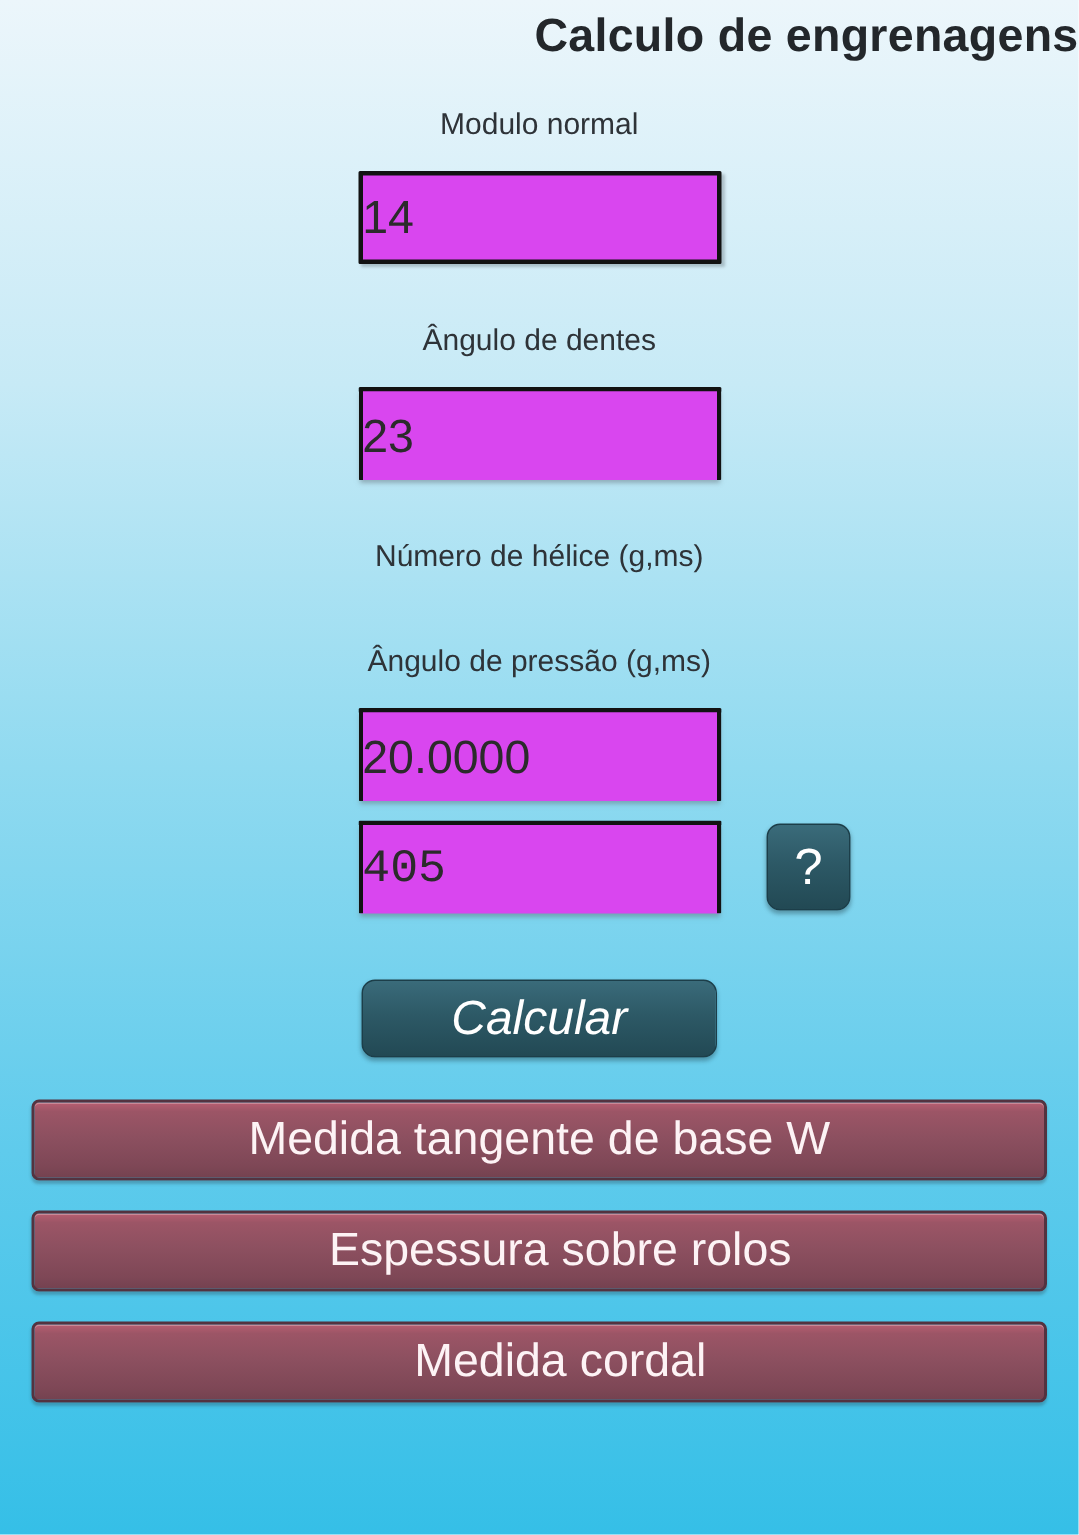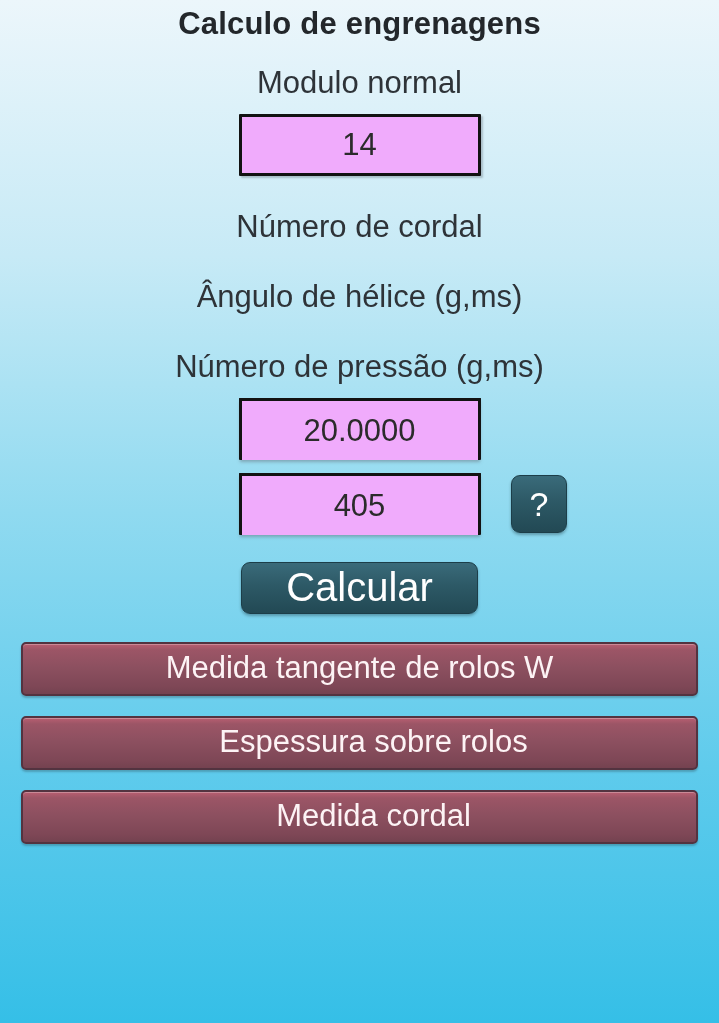--- a/index.html
+++ b/index.html
@@ -10,66 +10,65 @@
     position: relative;
     font-family: "Liberation Sans", "DejaVu Sans", sans-serif;
     background: linear-gradient(180deg, #ecf6fb 0%, #c7eaf6 25%, #90daf0 50%, #5fcbec 75%, #35bfe7 100%);
   }
   .screen { width: 719px; height: 1023px; }
 
   .title {
     margin: 4px 0 0 0;
     height: 40px;
     line-height: 40px;
-    text-align: center;
+    text-align: right;
     font-size: 31px;
     font-weight: bold;
     color: #23272b;
     letter-spacing: 0.2px;
   }
 
   .label {
     margin-top: 32px;
     height: 38px;
     line-height: 38px;
     text-align: center;
-    font-size: 31px;
+    font-size: 20px;
     color: #2e3338;
   }
   .label.first { margin-top: 20px; }
 
   input.field {
     display: block;
     margin: 12px auto 0 auto;
     width: 236px;
     height: 56px;
     box-sizing: content-box;
     border: 3px solid #121212;
     border-radius: 1px;
-    background: #f0abfc;
-    text-align: center;
+    background: #d946ef;
     font-size: 31px;
     color: #2b2b2b;
     font-family: inherit;
     padding: 0;
     outline: none;
     box-shadow: 2px 2px 2px rgba(90,100,110,0.35);
   }
   input.field.open-bottom {
     height: 59px;
     border-bottom: none;
     box-shadow: 0 3px 3px -1px rgba(100,115,125,0.5);
   }
 
   .input-row {
     position: relative;
     margin-top: 13px;
     height: 62px;
   }
-  .input-row input.field { margin-top: 0; }
+  .input-row input.field { margin-top: 0; font-family: Liberation Mono, monospace; }
 
   .btn-teal {
     background: linear-gradient(180deg, #3a6b7a 0%, #2d5966 45%, #224954 100%);
     color: #ffffff;
     border: 1px solid #1c3e49;
     border-radius: 9px;
     font-family: inherit;
     cursor: pointer;
     box-shadow: 0 2px 3px rgba(30,60,70,0.4);
   }
@@ -78,27 +77,28 @@
     left: 511px;
     top: 2px;
     width: 56px;
     height: 58px;
     font-size: 34px;
     line-height: 1;
     padding: 0;
   }
   .calc-btn {
     display: block;
-    margin: 27px auto 0 auto;
+    margin: 44px auto 0 auto;
     width: 237px;
     height: 52px;
-    font-size: 40px;
+    font-size: 32px;
     line-height: 1;
     padding: 0 0 3px 0;
     box-sizing: border-box;
+    font-style: italic;
   }
 
   .btn-maroon {
     display: block;
     margin: 28px auto 0 auto;
     width: 677px;
     height: 54px;
     box-sizing: border-box;
     border: 2px solid #533340;
     border-radius: 5px;
@@ -119,40 +119,41 @@
 <div class="screen">
 
   <h1 class="title">Calculo de engrenagens</h1>
 
   <div>
     <div class="label first">Modulo normal</div>
     <input class="field" type="text" value="14" style="">
   </div>
 
   <div>
-    <div class="label">Número de cordal</div>
+    <div class="label">Ângulo de dentes</div>
+    <input class="field open-bottom" type="text" value="23" style="">
   </div>
 
   <div>
-    <div class="label">Ângulo de hélice (g,ms)</div>
+    <div class="label">Número de hélice (g,ms)</div>
   </div>
 
   <div>
-    <div class="label">Número de pressão (g,ms)</div>
+    <div class="label">Ângulo de pressão (g,ms)</div>
     <input class="field open-bottom" type="text" value="20.0000" style="">
   </div>
 
   <div>
     <div class="input-row">
       <input class="field open-bottom" type="text" value="405" style="">
       <button class="btn-teal help-btn">?</button>
     </div>
   </div>
 
   <button class="btn-teal calc-btn">Calcular</button>
 
-  <button class="btn-maroon">Medida tangente de rolos W</button>
+  <button class="btn-maroon">Medida tangente de base W</button>
 
   <button class="btn-maroon">Espessura sobre rolos</button>
 
   <button class="btn-maroon">Medida cordal</button>
 
 </div>
 
 </body></html>

